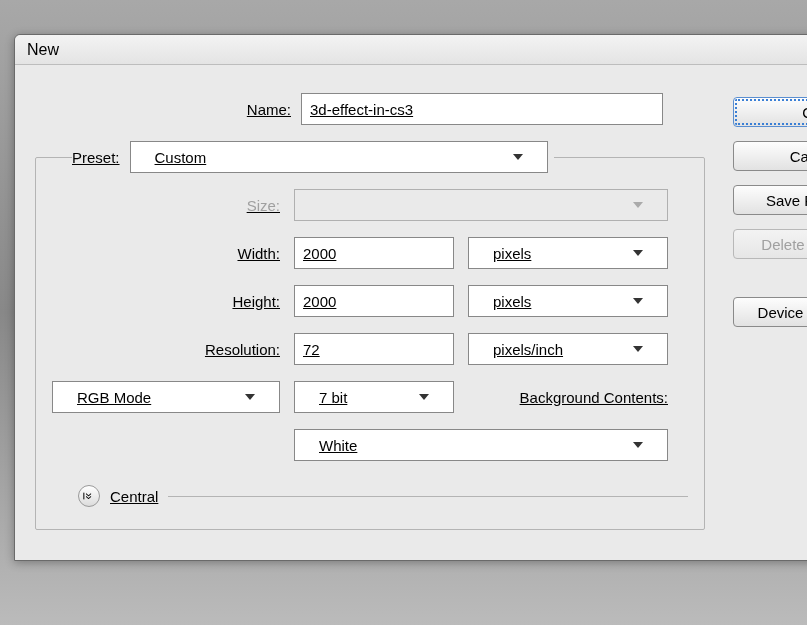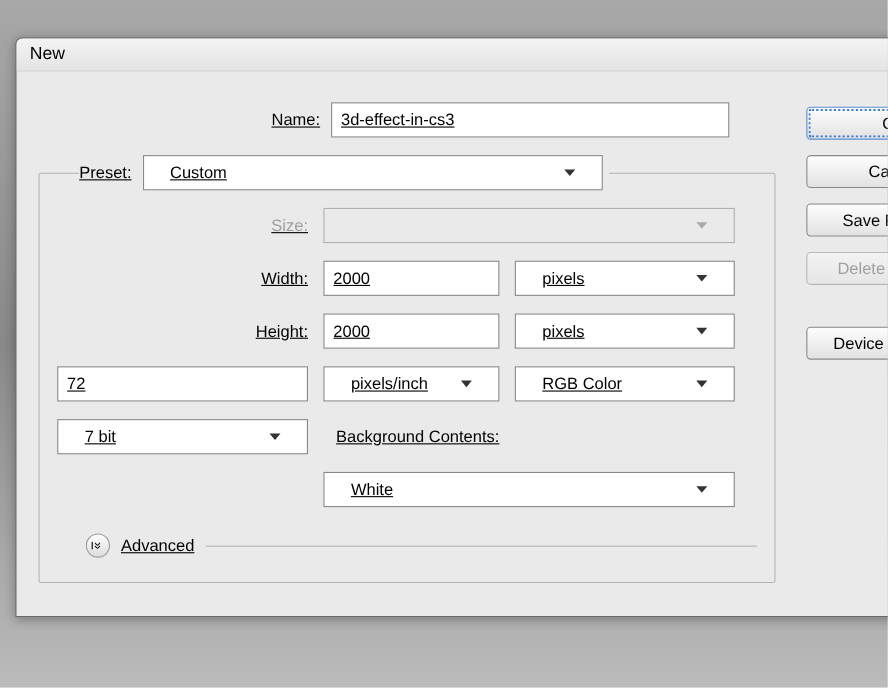--- a/index.html
+++ b/index.html
@@ -199,49 +199,50 @@
                 <span class="caret"></span>
               </div>
 
               <div class="glbl">Height:</div>
               <input class="input-text" value="2000" style="">
               <div class="select">
                 <span>pixels</span>
                 <span class="caret"></span>
               </div>
 
+              <div class="glbl">Resolution:</div>
               <input class="input-text" value="72" style="">
               <div class="select">
                 <span>pixels/inch</span>
                 <span class="caret"></span>
               </div>
 
               <div class="select">
-                <span>RGB Color</span>
+                <span>RGB Mode</span>
                 <span class="caret"></span>
               </div>
               <div class="select">
                 <span>7 bit</span>
                 <span class="caret"></span>
               </div>
 
               <div class="glbl">Background Contents:</div>
               <div class="select" style="grid-column:2 / span 2">
                 <span>White</span>
                 <span class="caret"></span>
               </div>
 
             </div>
           </div>
 
           <div class="advanced-row" style="padding-left:26px">
             <span class="twirl">
               <span style="transform: rotate(90deg); display: inline-block;">»</span>
             </span>
-            <span>Advanced</span>
+            <span>Central</span>
             <span class="adv-line"></span>
           </div>
 
         </fieldset>
 
       </div>
 
       <div class="rightcol">
         <button class="btn focus">OK</button>
         <button class="btn">Cancel</button>

